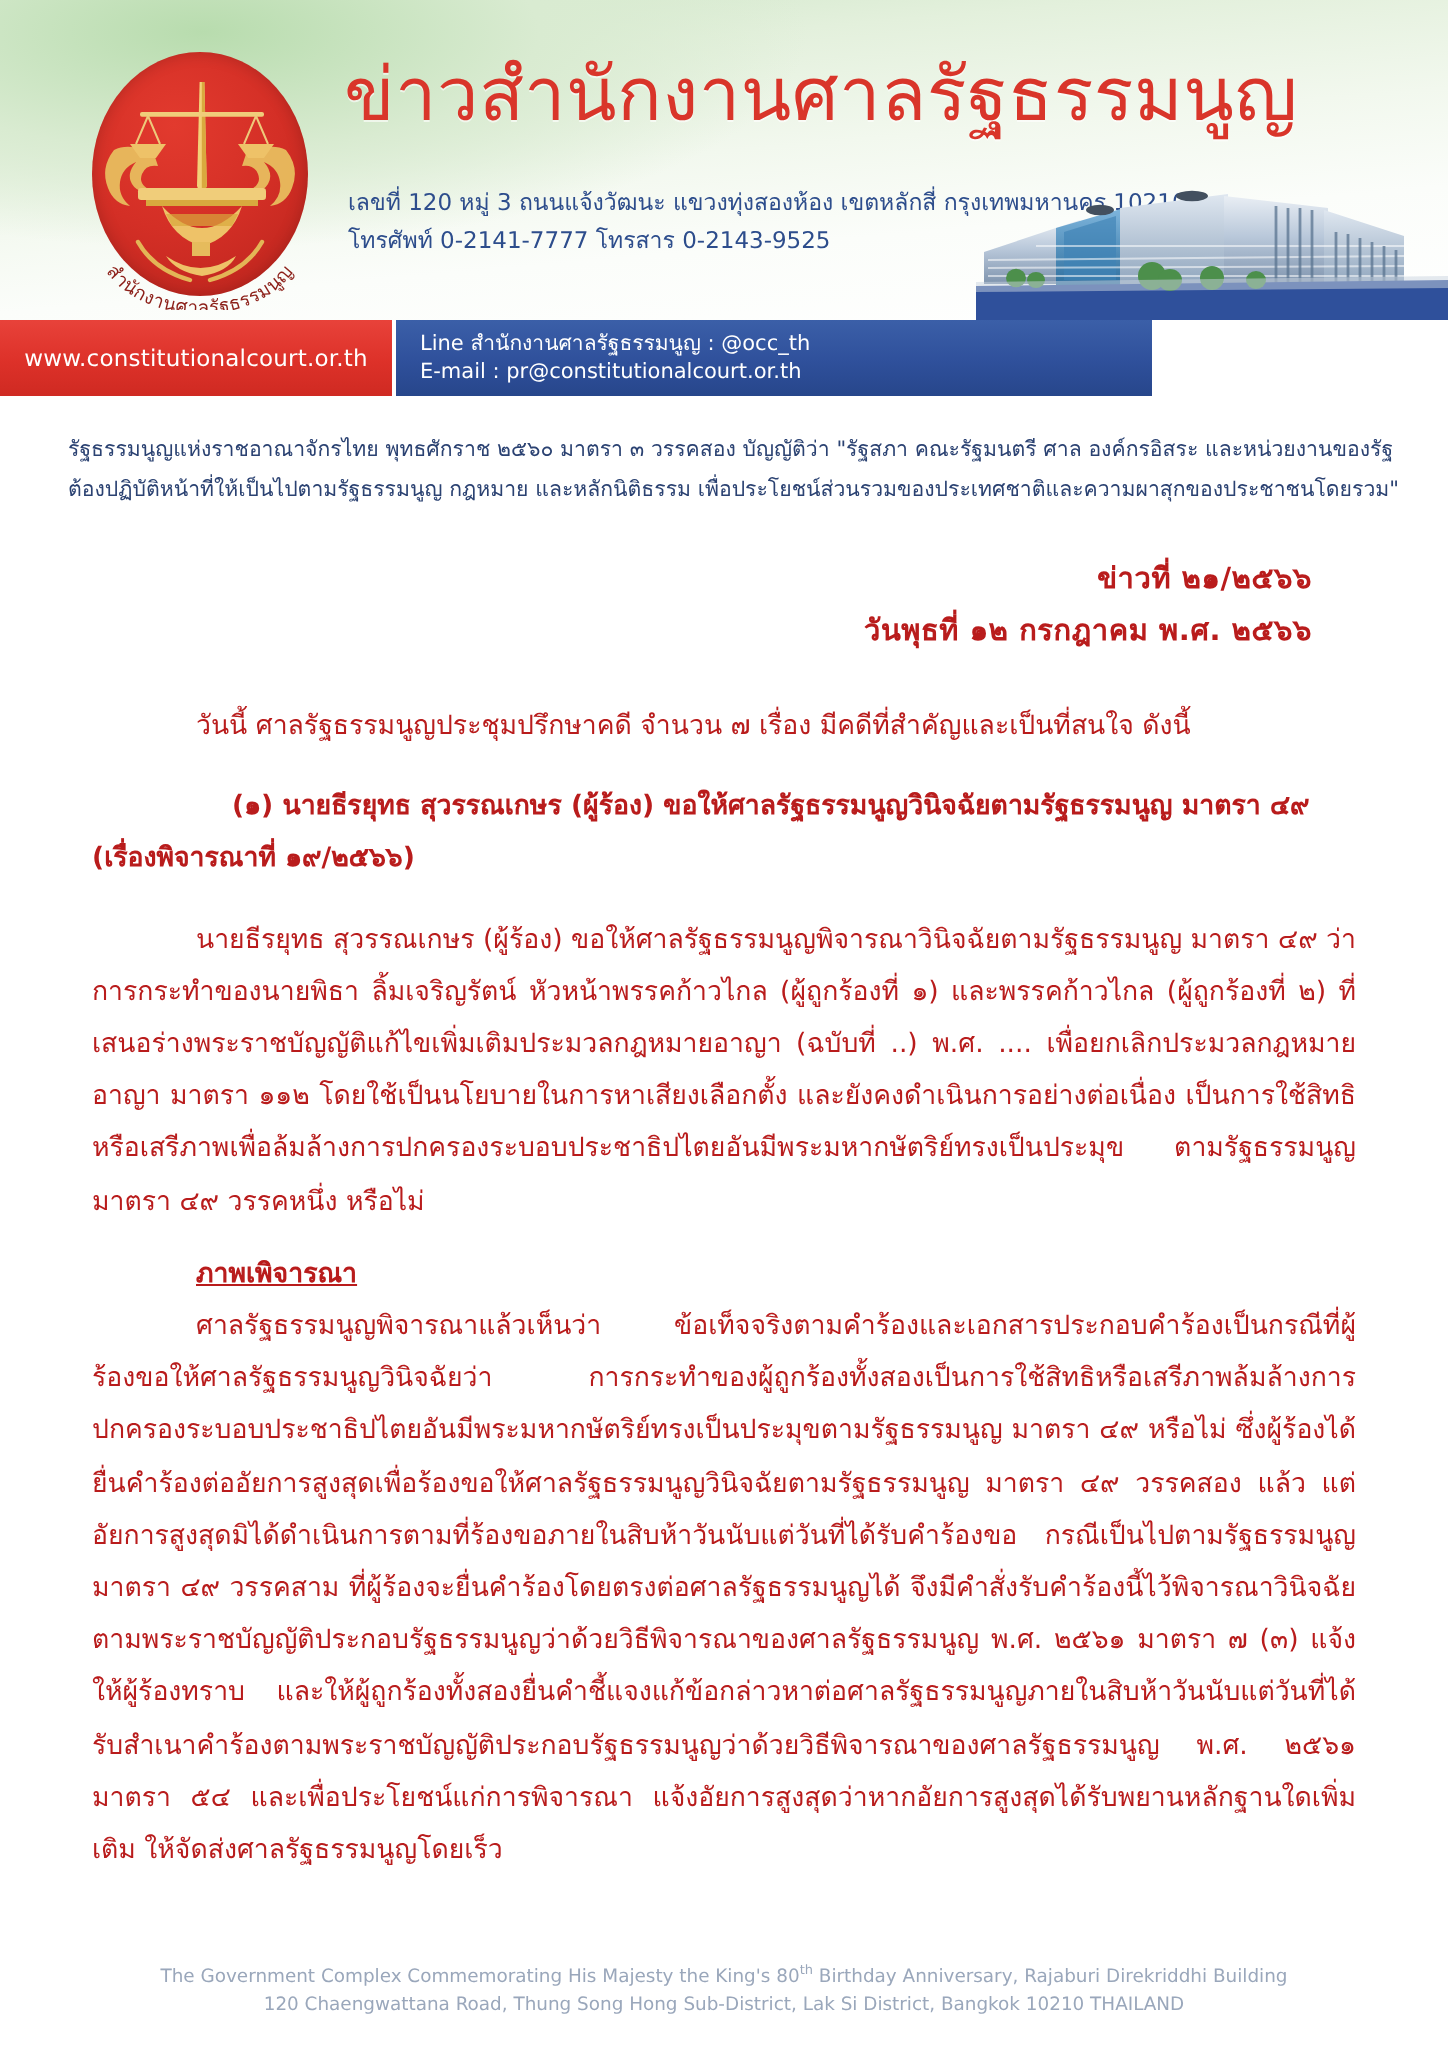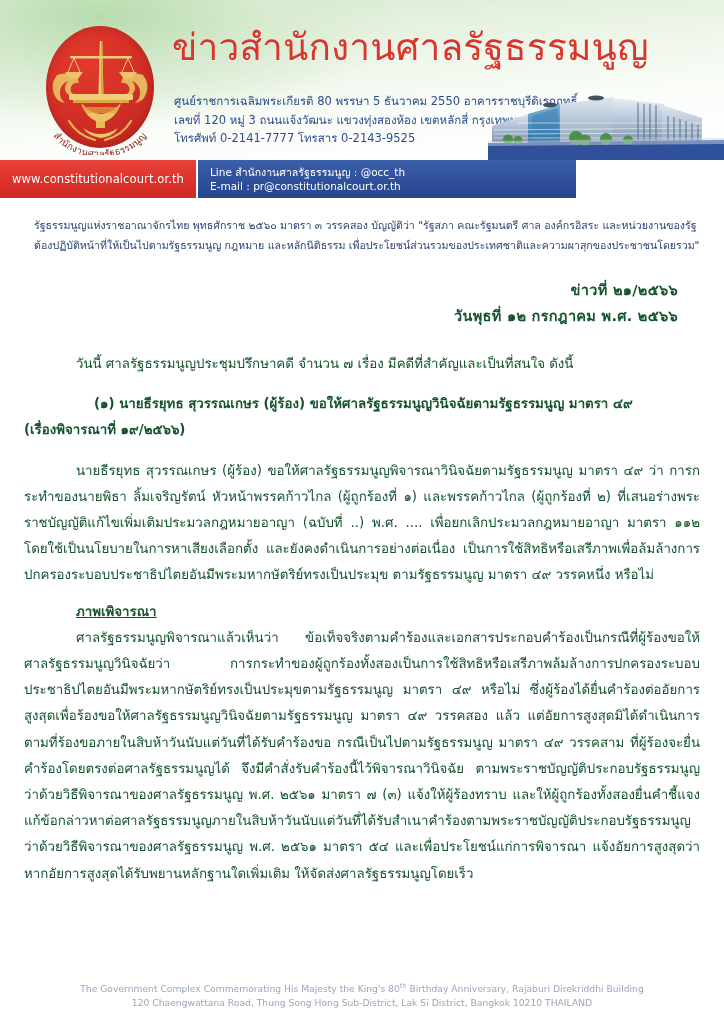--- a/index.html
+++ b/index.html
@@ -126,22 +126,22 @@
     font-family: "DejaVu Sans", sans-serif;
     font-size: 10.6px;
     line-height: 20px;
   }
   .quote-block div { white-space: nowrap; }
 
   
   .doc {
     position: relative;
     margin: 0;
-    padding: 0 24px;
-    color: #14532d;
+    padding: 0 46px;
+    color: #b91c1c;
     font-family: "DejaVu Sans", sans-serif;
   }
   .doc-meta {
     text-align: right;
     margin-top: 22px;
     padding-right: 22px;
   }
   .doc-meta .news-no {
     font-size: 14.5px;
     font-weight: bold;
@@ -252,21 +252,20 @@
       </defs>
       <text font-family="DejaVu Sans, sans-serif" font-size="9.4" fill="#8c1f18" letter-spacing="0.2">
         <textPath href="#arcpath" startOffset="50%" text-anchor="middle">สำนักงานศาลรัฐธรรมนูญ</textPath>
       </text>
     </svg>
   </div>
 
   <div class="banner-title">ข่าวสำนักงานศาลรัฐธรรมนูญ</div>
 
   <div class="banner-lines">
-    <div>ศูนย์ราชการเฉลิมพระเกียรติ 80 พรรษา 5 ธันวาคม 2550 อาคารราชบุรีดิเรกฤทธิ์</div>
     <div>เลขที่ 120 หมู่ 3 ถนนแจ้งวัฒนะ แขวงทุ่งสองห้อง เขตหลักสี่ กรุงเทพมหานคร 10210</div>
     <div>โทรศัพท์ 0-2141-7777  โทรสาร 0-2143-9525</div>
   </div>
 
   <div class="building">
     <svg width="236" height="72" viewBox="0 0 236 72">
       <defs>
         <linearGradient id="glassA" x1="0" y1="0" x2="0" y2="1">
           <stop offset="0%" stop-color="#e9eef4"></stop>
           <stop offset="45%" stop-color="#b9c8da"></stop>

